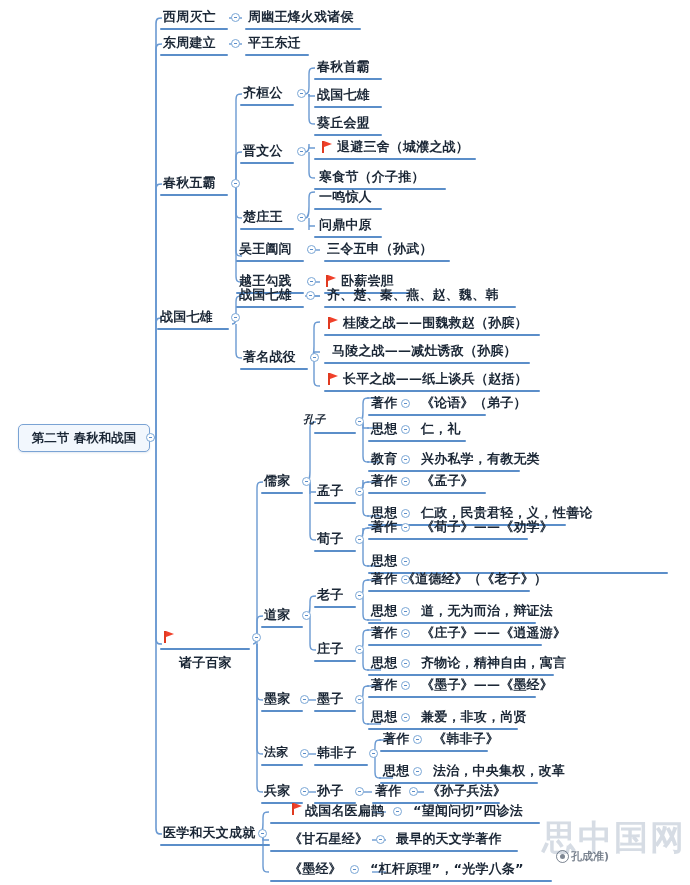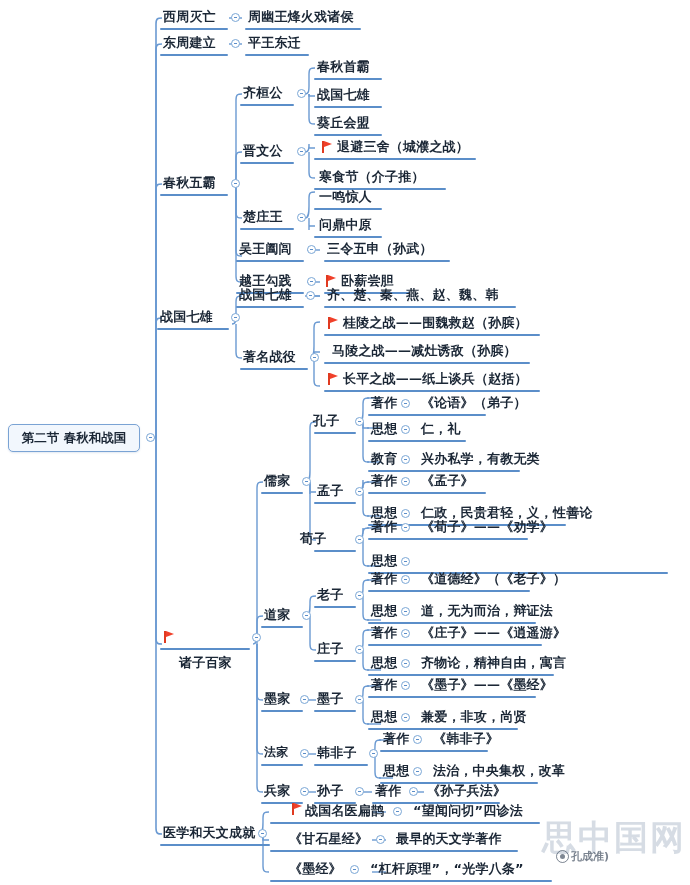--- a/index.html
+++ b/index.html
@@ -247,21 +247,21 @@
     <path d="M367,686 L381,686"></path>
     <path d="M367,724 L381,724"></path>
     <path d="M379,740 L393,740"></path>
     <path d="M379,778 L393,778"></path>
     <path d="M305,296 L320,296"></path>
     <path d="M372,812 L386,812"></path>
     <path d="M372,840 L386,840"></path>
     <path d="M372,872 L386,872"></path>
   </svg>
 
-  <div id="root-node" style="left:8px; top:424px; width:132px; height:28px; font-size:12.5px;">第二节 春秋和战国</div>
+  <div id="root-node" style="left:18px; top:424px; width:132px; height:28px; font-size:12.5px;">第二节 春秋和战国</div>
   <div class="handle" style="left:146px; top:433px;"></div>
 
   <div class="node" style="left:163px; top:10px; font-size:13px;">
     <span class="txt">西周灭亡</span>
   </div>
   <div class="rule" style="left:160px; top:28px; width:68px;"></div>
   <div class="handle" style="left:231px; top:13px;"></div>
   <div class="node" style="left:248px; top:10px; font-size:13px;">
     <span class="txt">周幽王烽火戏诸侯</span>
   </div>
@@ -411,21 +411,21 @@
   </div>
   <div class="rule" style="left:160px; top:648px; width:90px;"></div>
   <div class="handle" style="left:252px; top:633px;"></div>
 
   <div class="node" style="left:264px; top:474px; font-size:13px;">
     <span class="txt">儒家</span>
   </div>
   <div class="rule" style="left:261px; top:492px; width:42px;"></div>
   <div class="handle" style="left:302px; top:477px;"></div>
 
-  <div class="node" style="left:313px; top:414px; font-size:13px;">
+  <div class="node" style="left:303px; top:414px; font-size:11px;font-style:italic;">
     <span class="txt">孔子</span>
   </div>
   <div class="rule" style="left:314px; top:432px; width:42px;"></div>
   <div class="handle" style="left:355px; top:417px;"></div>
 
   <div class="node" style="left:371px; top:396px; font-size:13px;">
     <span class="txt">著作</span>
   </div>
   <div class="rule" style="left:368px; top:414px; width:118px;"></div>
   <div class="handle" style="left:401px; top:399px;"></div>
@@ -468,21 +468,21 @@
 
   <div class="node" style="left:371px; top:506px; font-size:13px;">
     <span class="txt">思想</span>
   </div>
   <div class="rule" style="left:368px; top:524px; width:198px;"></div>
   <div class="handle" style="left:401px; top:509px;"></div>
   <div class="node" style="left:421px; top:506px; font-size:13px;">
     <span class="txt">仁政，民贵君轻，义，性善论</span>
   </div>
 
-  <div class="node" style="left:300px; top:532px; font-size:13px;">
+  <div class="node" style="left:317px; top:532px; font-size:13px;">
     <span class="txt">荀子</span>
   </div>
   <div class="rule" style="left:314px; top:550px; width:42px;"></div>
   <div class="handle" style="left:355px; top:535px;"></div>
 
   <div class="node" style="left:371px; top:520px; font-size:13px;">
     <span class="txt">著作</span>
   </div>
   <div class="rule" style="left:368px; top:538px; width:160px;"></div>
   <div class="handle" style="left:401px; top:523px;"></div>
@@ -506,21 +506,21 @@
     <span class="txt">老子</span>
   </div>
   <div class="rule" style="left:314px; top:606px; width:42px;"></div>
   <div class="handle" style="left:355px; top:591px;"></div>
 
   <div class="node" style="left:371px; top:572px; font-size:13px;">
     <span class="txt">著作</span>
   </div>
   <div class="rule" style="left:368px; top:590px; width:162px;"></div>
   <div class="handle" style="left:401px; top:575px;"></div>
-  <div class="node" style="left:421px; top:572px; font-size:13px;">
+  <div class="node" style="left:402px; top:572px; font-size:13px;">
     <span class="txt">《道德经》（《老子》）</span>
   </div>
 
   <div class="node" style="left:371px; top:604px; font-size:13px;">
     <span class="txt">思想</span>
   </div>
   <div class="rule" style="left:368px; top:622px; width:168px;"></div>
   <div class="handle" style="left:401px; top:607px;"></div>
   <div class="node" style="left:421px; top:604px; font-size:13px;">
     <span class="txt">道，无为而治，辩证法</span>

